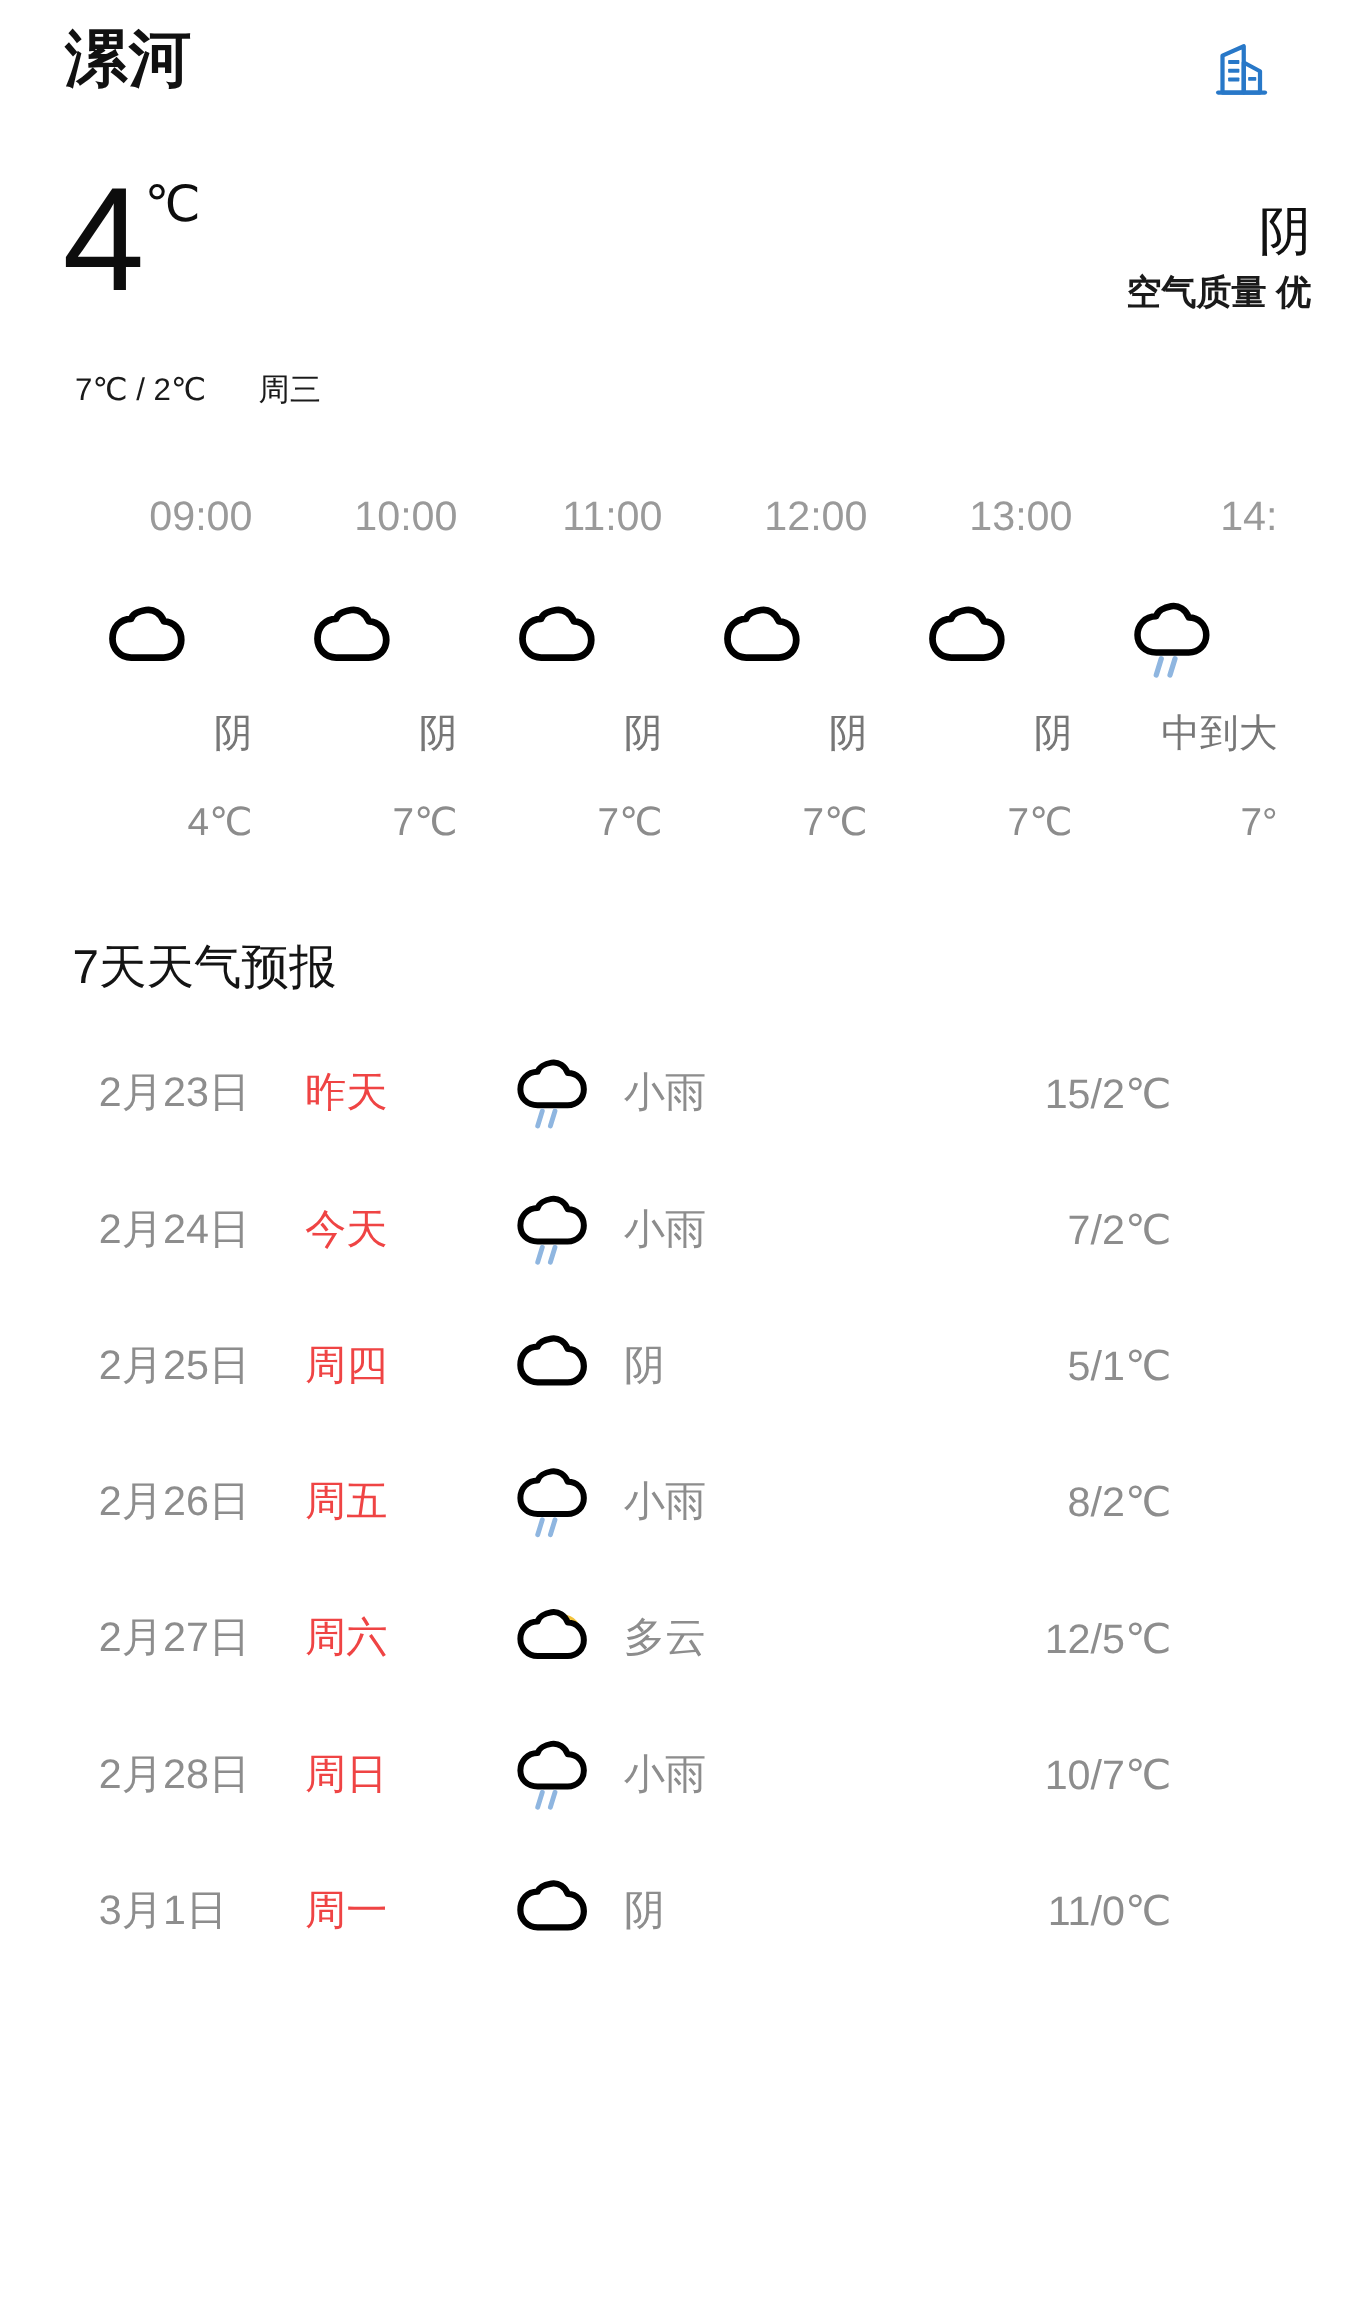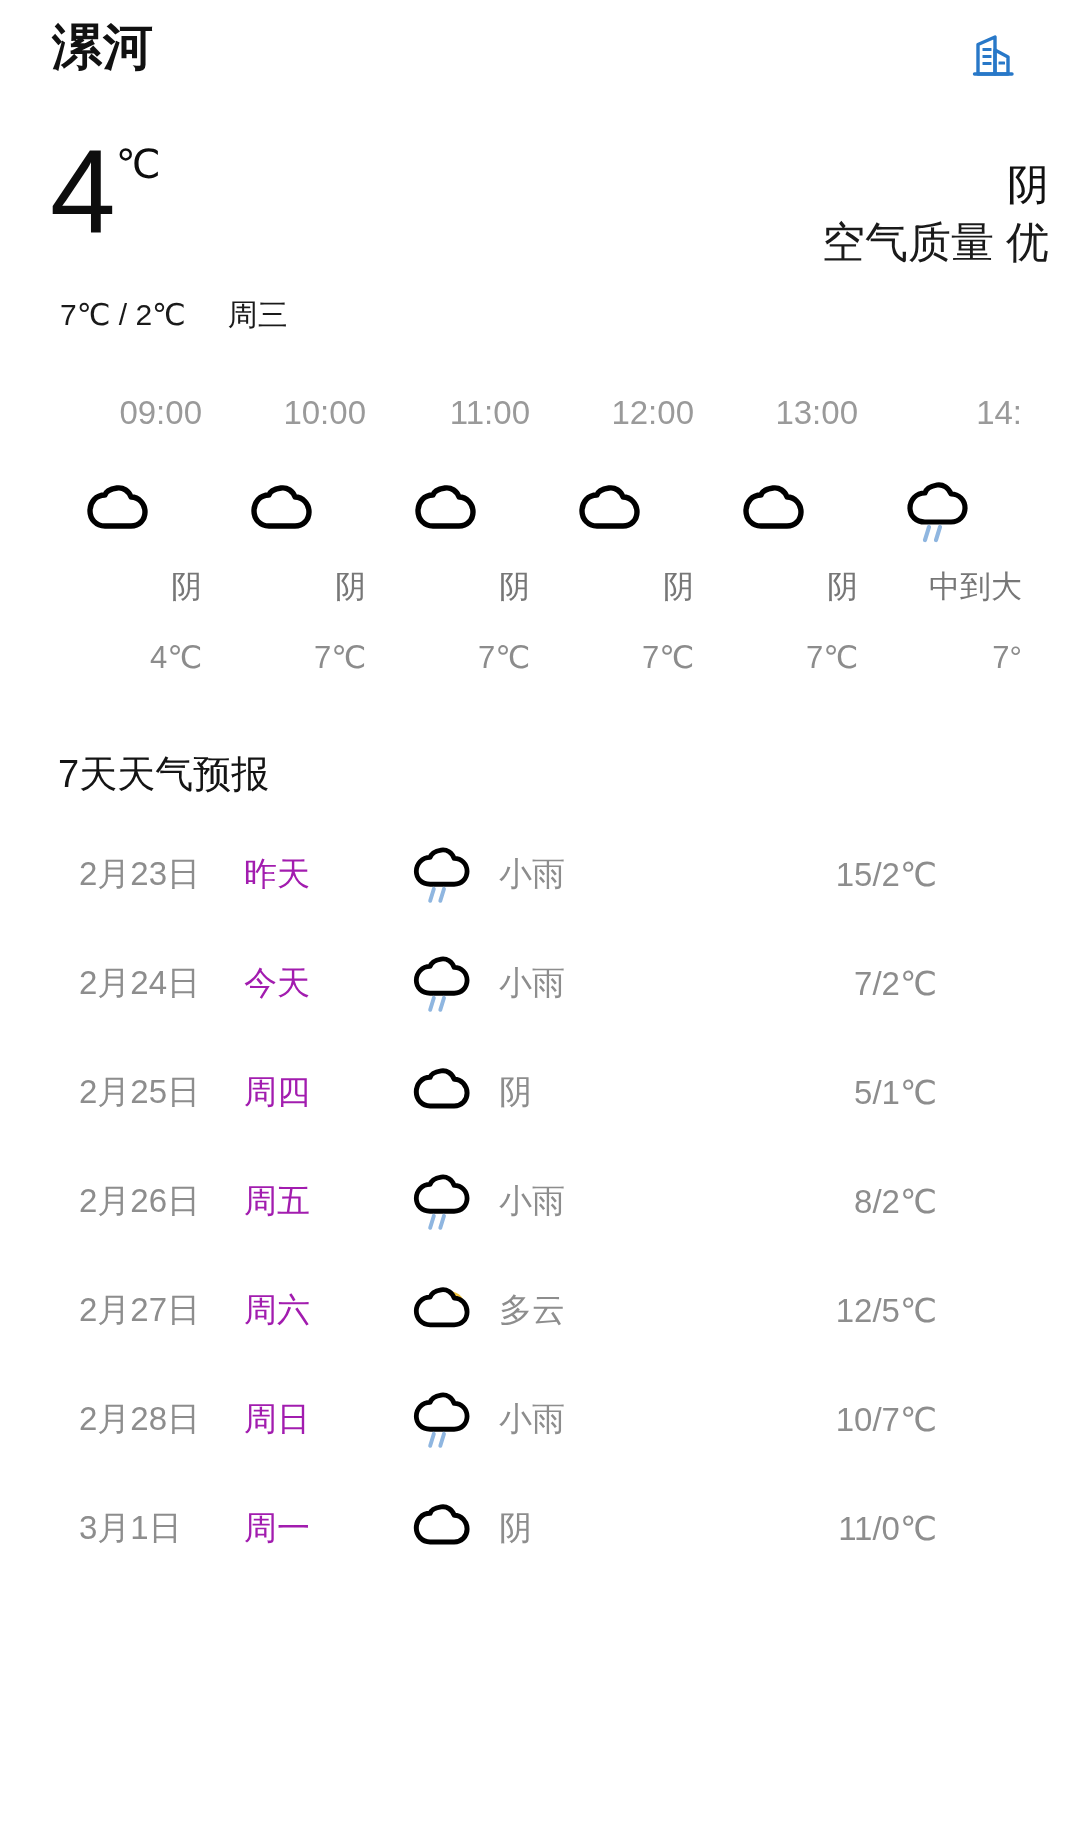--- a/index.html
+++ b/index.html
@@ -80,32 +80,32 @@
     top: 52px;
     text-align: right;
   }
   .cond-text {
     font-size: 42px;
     font-weight: 400;
     color: #111111;
     line-height: 1.08;
   }
   .aqi-text {
-    font-size: 43px;
-    font-weight: 400;
+    font-size: 28px;
+    font-weight: 700;
     color: #1a1a1a;
     line-height: 1.1;
     margin-top: 12px;
     white-space: nowrap;
   }
   .range-line {
     position: absolute;
     left: 60px;
     top: 185px;
-    font-size: 30px;
+    font-size: 25px;
     color: #1a1a1a;
     white-space: nowrap;
   }
   .range-line .weekday {
     margin-left: 42px;
   }
 
   
   .hourly {
     position: absolute;
@@ -180,21 +180,21 @@
     position: absolute;
     left: 62px;
     font-size: 33px;
     color: #8d8d8d;
     white-space: nowrap;
   }
   .f-day {
     position: absolute;
     left: 227px;
     font-size: 33px;
-    color: #a21caf;
+    color: #ef4444;
     white-space: nowrap;
   }
   .f-icon {
     position: absolute;
     left: 388px;
     width: 78px;
     height: 78px;
     display: flex;
     align-items: center;
     justify-content: center;

